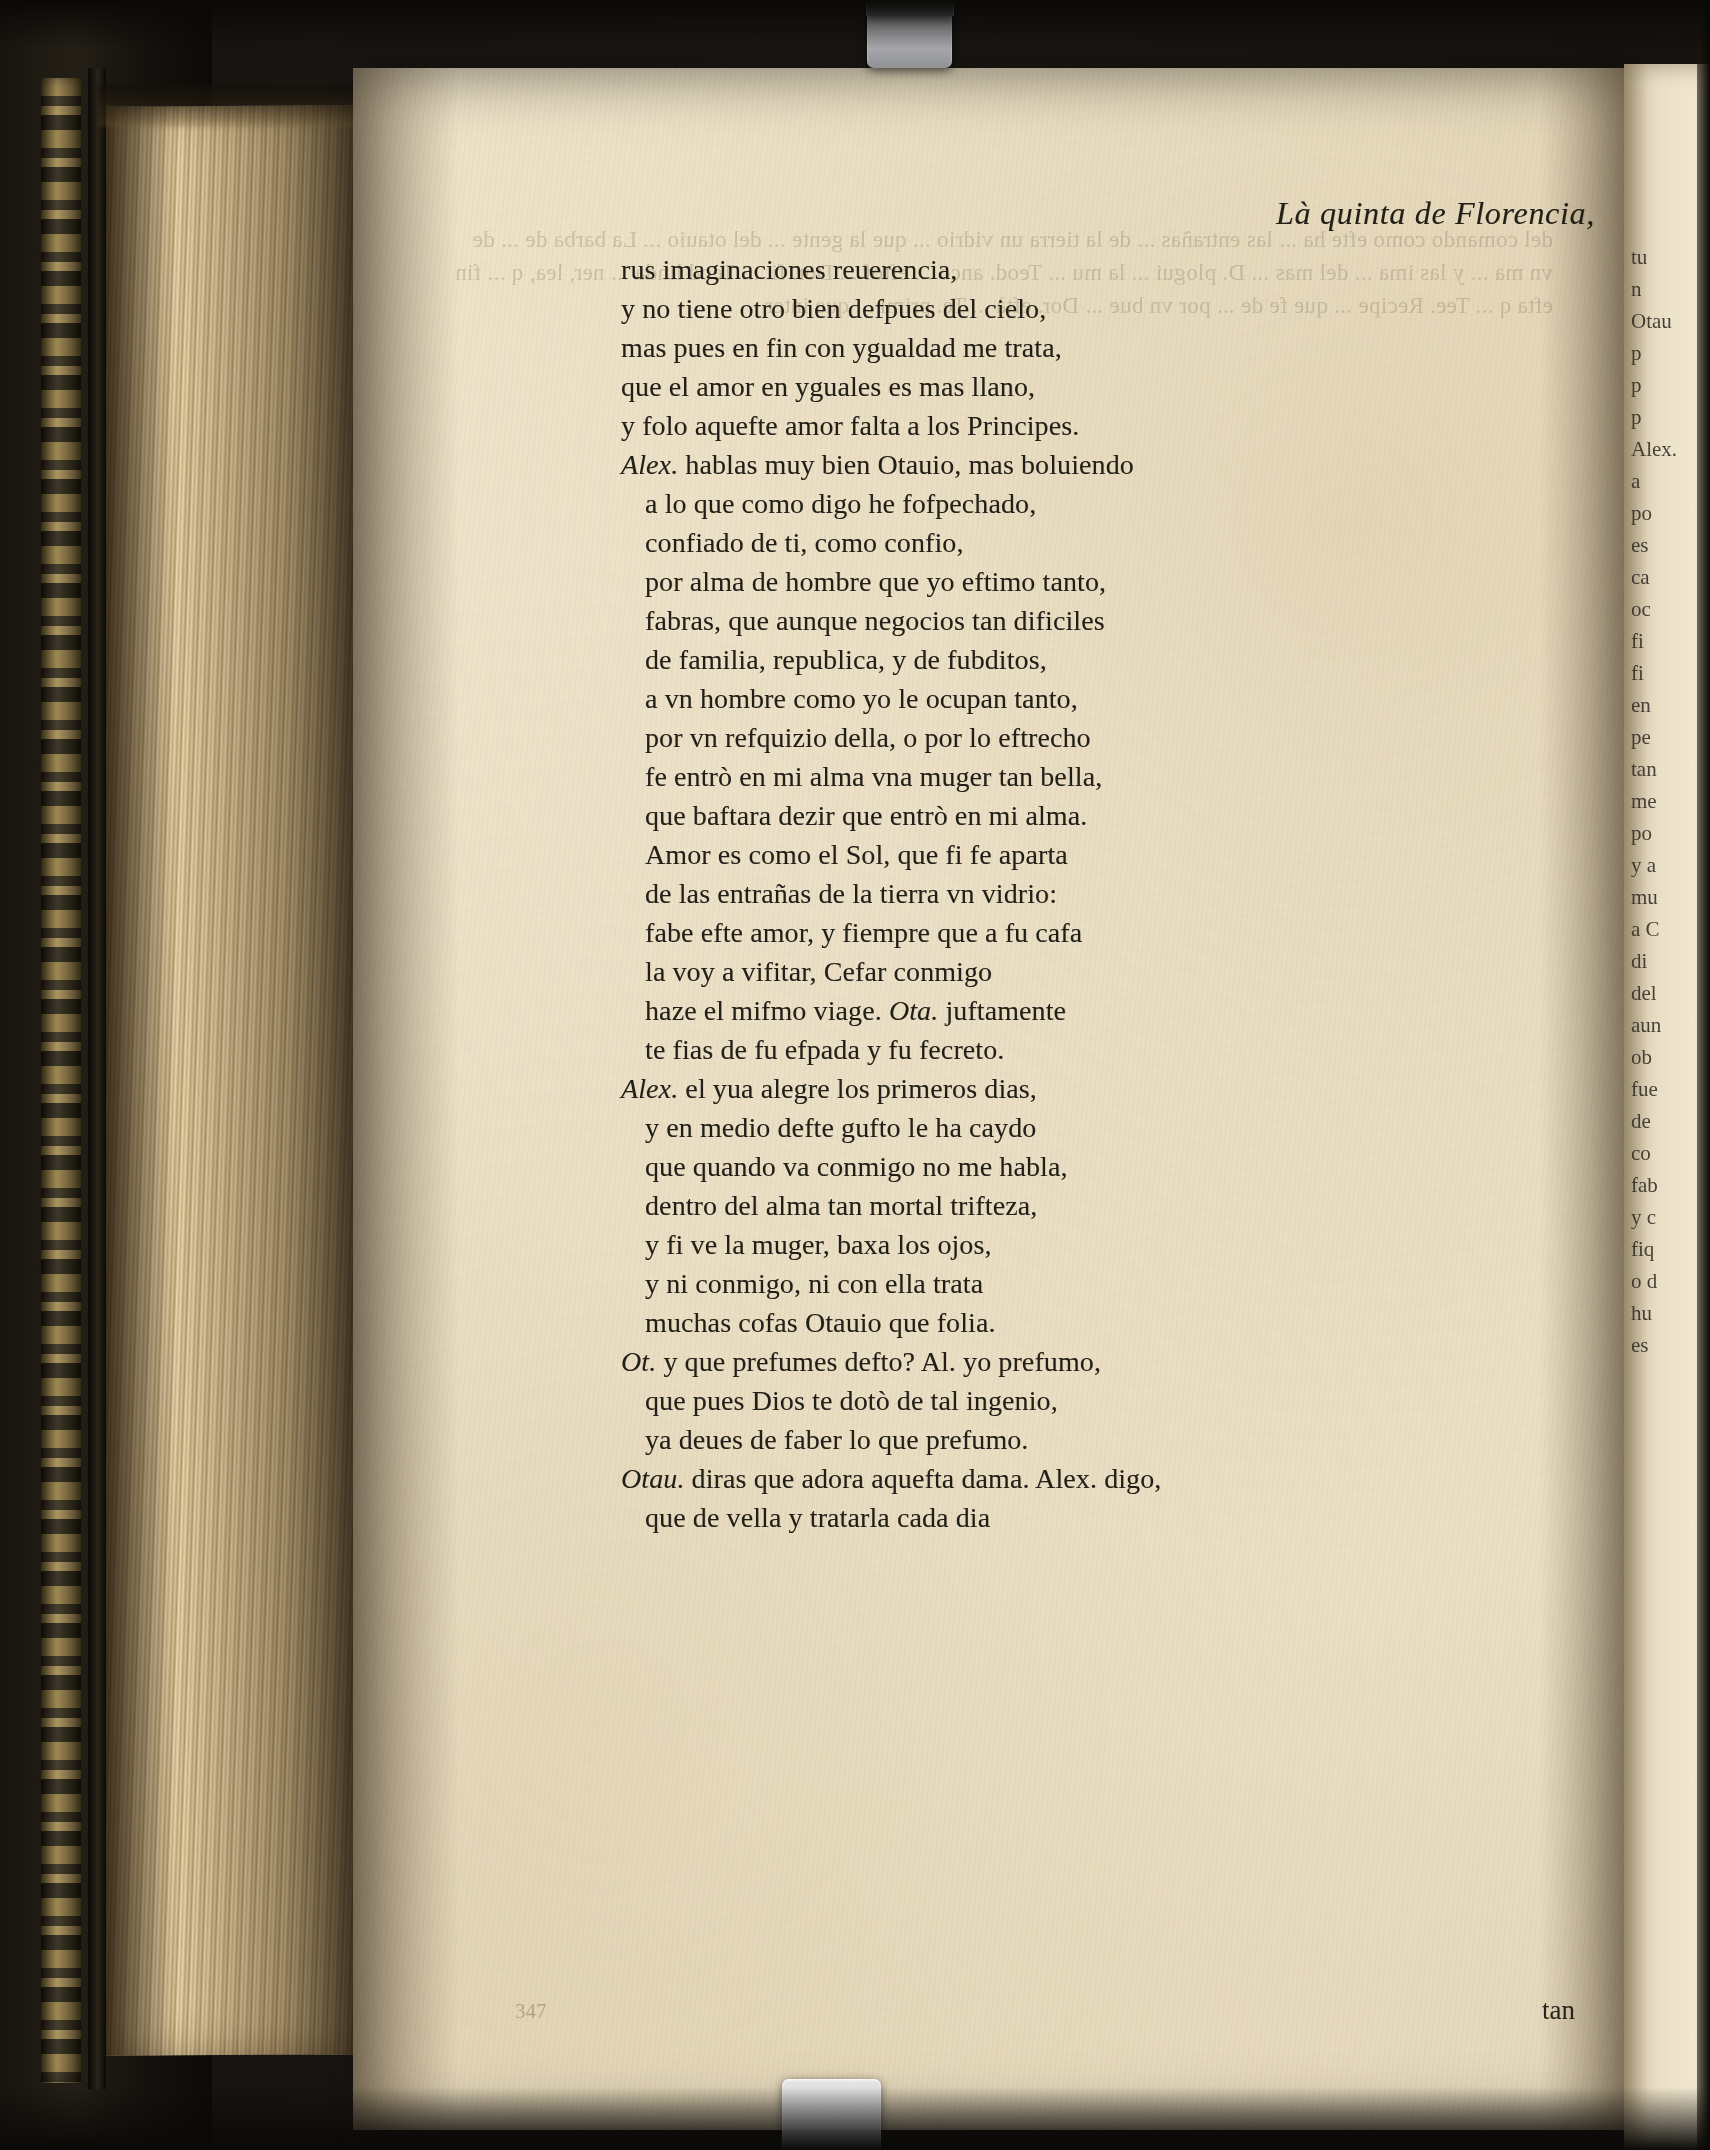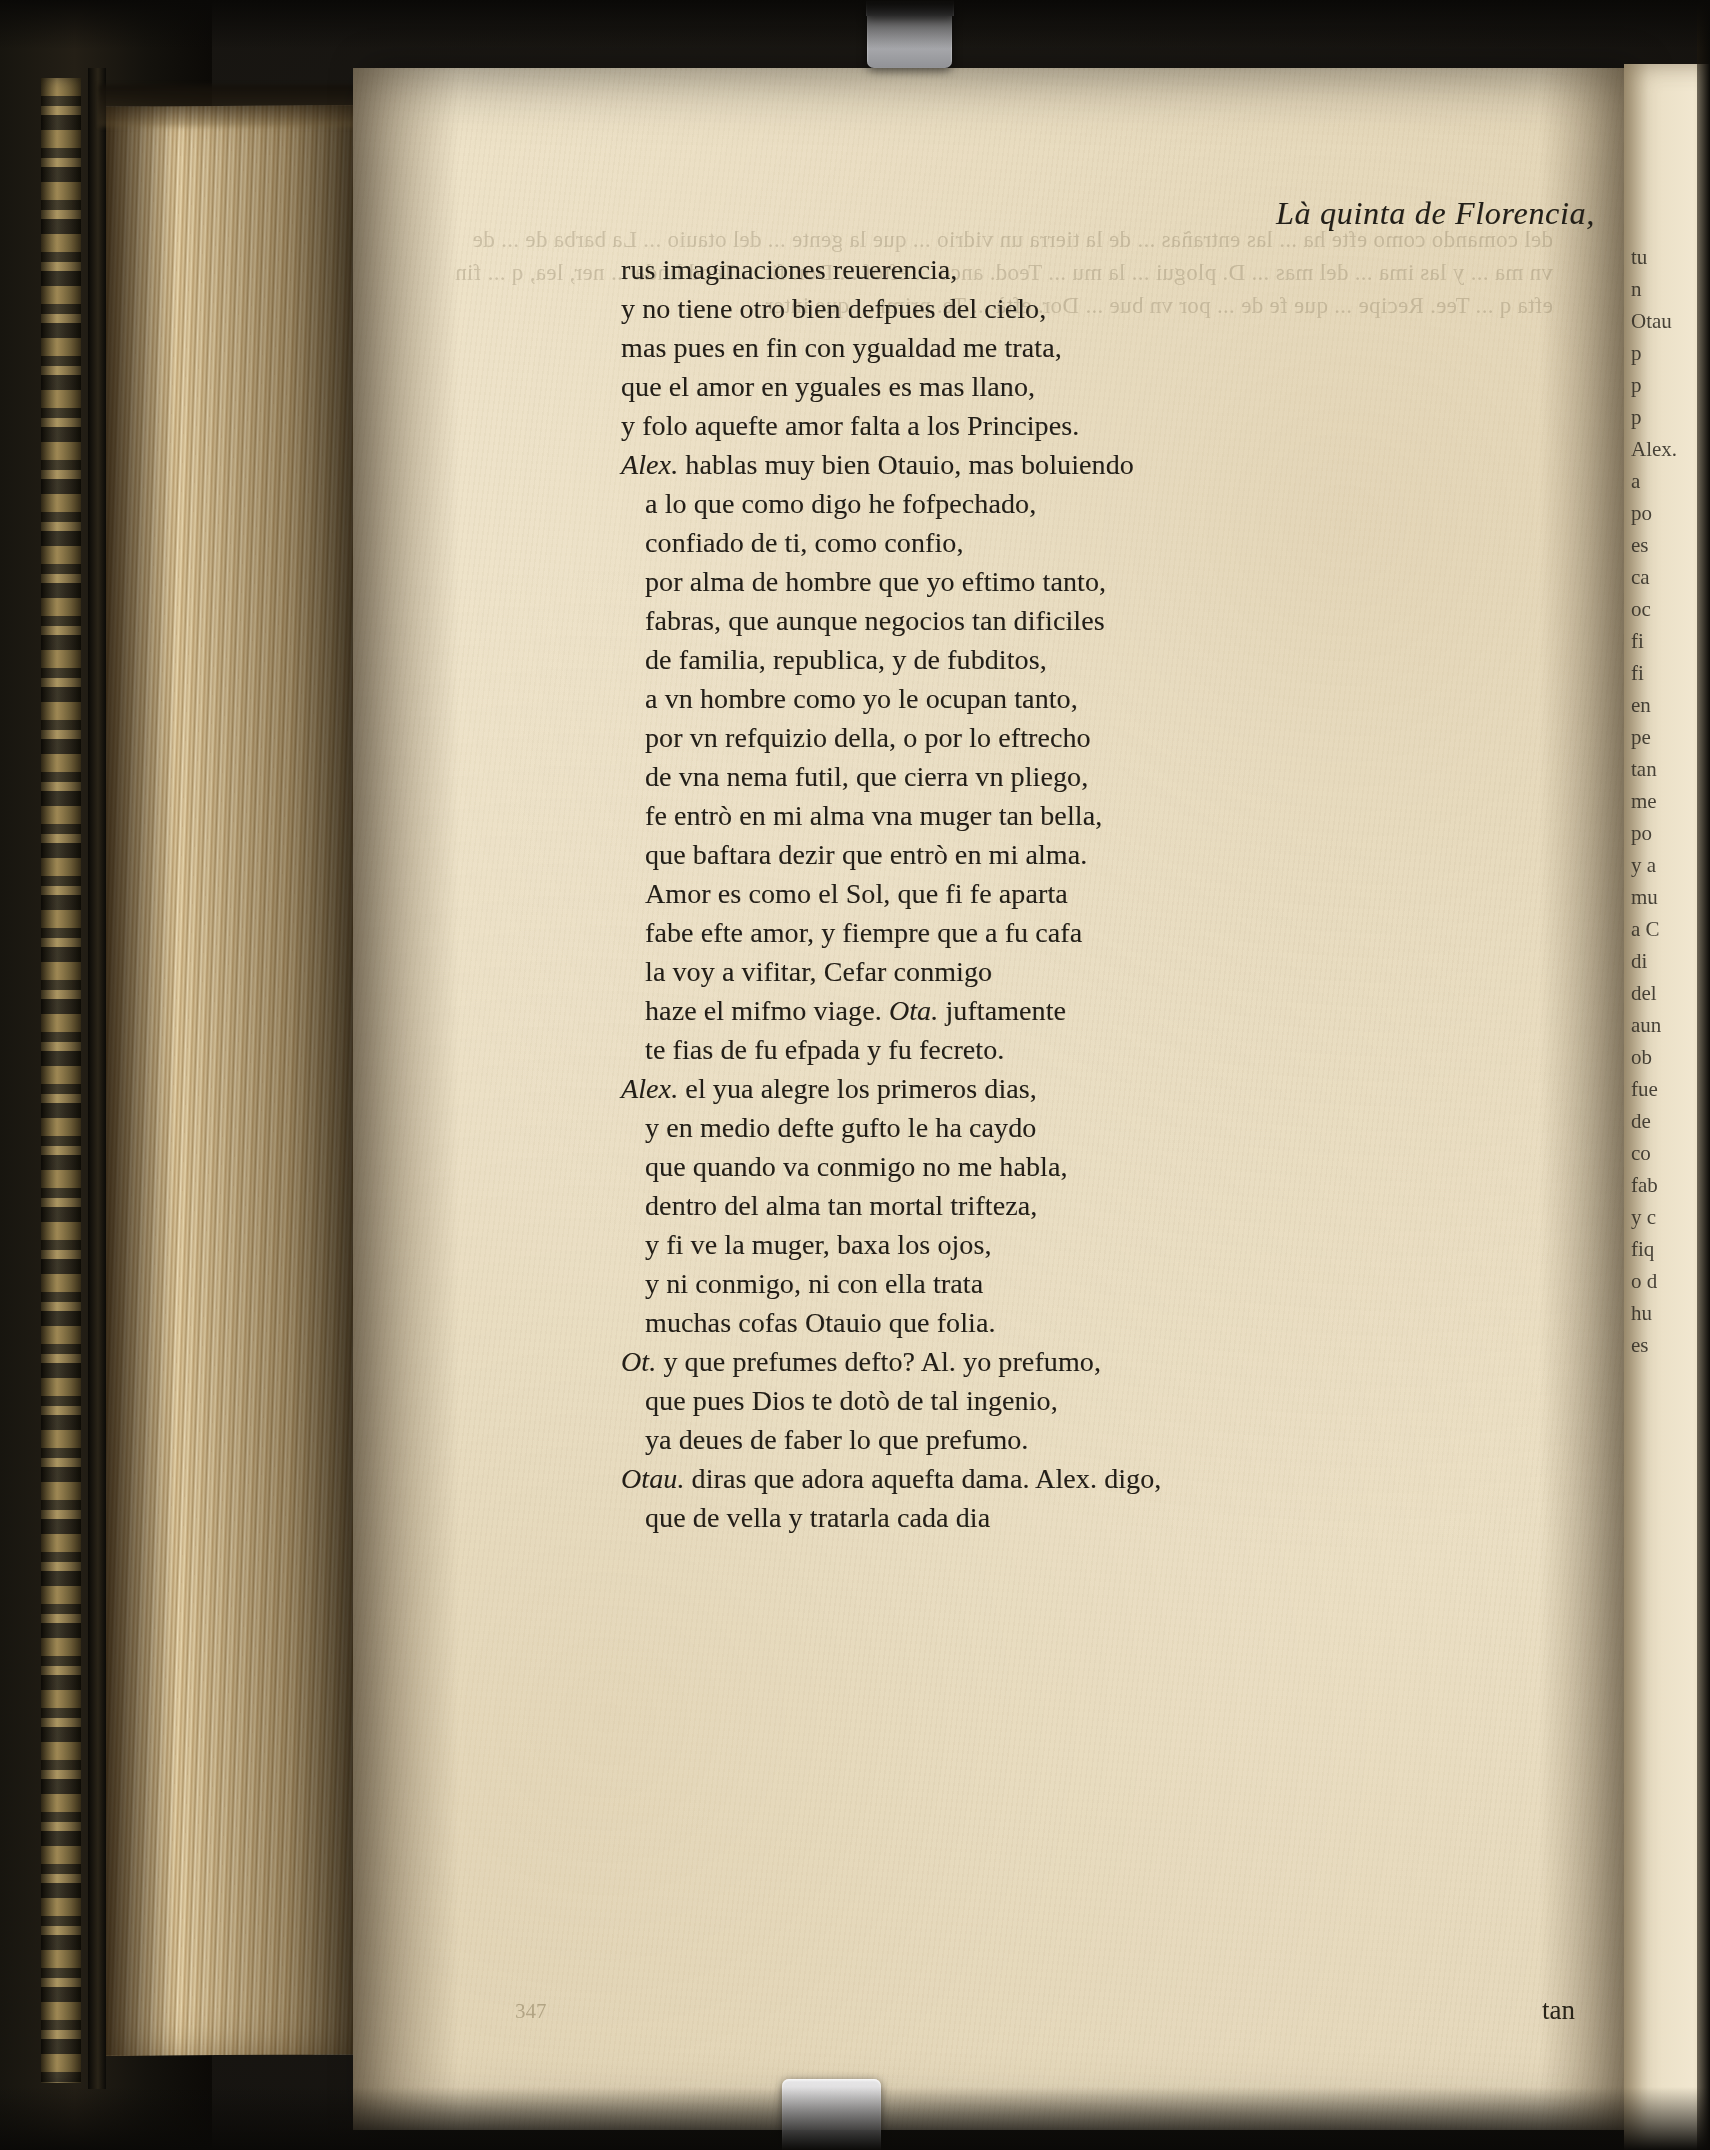--- a/index.html
+++ b/index.html
@@ -274,24 +274,24 @@
           <div class="line ind0">que el amor en yguales es mas llano,</div>
           <div class="line ind0">y folo aquefte amor falta a los Principes.</div>
           <div class="line ind0"><span class="spk">Alex.</span> hablas muy bien Otauio, mas boluiendo</div>
           <div class="line ind1">a lo que como digo he fofpechado,</div>
           <div class="line ind1">confiado de ti, como confio,</div>
           <div class="line ind1">por alma de hombre que yo eftimo tanto,</div>
           <div class="line ind1">fabras, que aunque negocios tan dificiles</div>
           <div class="line ind1">de familia, republica, y de fubditos,</div>
           <div class="line ind1">a vn hombre como yo le ocupan tanto,</div>
           <div class="line ind1">por vn refquizio della, o por lo eftrecho</div>
-          <div class="line ind1">de vna nema futil, que cierra vn pliego,</div>
           <div class="line ind1">fe entrò en mi alma vna muger tan bella,</div>
           <div class="line ind1">que baftara dezir que entrò en mi alma.</div>
           <div class="line ind1">Amor es como el Sol, que fi fe aparta</div>
+          <div class="line ind1">de las entrañas de la tierra vn vidrio:</div>
           <div class="line ind1">fabe efte amor, y fiempre que a fu cafa</div>
           <div class="line ind1">la voy a vifitar, Cefar conmigo</div>
           <div class="line ind1">haze el mifmo viage. <span class="spk">Ota.</span> juftamente</div>
           <div class="line ind1">te fias de fu efpada y fu fecreto.</div>
           <div class="line ind0"><span class="spk">Alex.</span> el yua alegre los primeros dias,</div>
           <div class="line ind1">y en medio defte gufto le ha caydo</div>
           <div class="line ind1">que quando va conmigo no me habla,</div>
           <div class="line ind1">dentro del alma tan mortal trifteza,</div>
           <div class="line ind1">y fi ve la muger, baxa los ojos,</div>
           <div class="line ind1">y ni conmigo, ni con ella trata</div>

